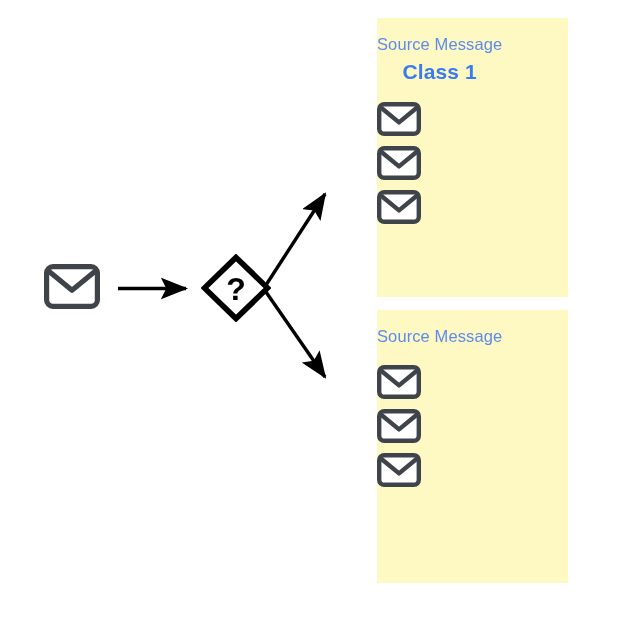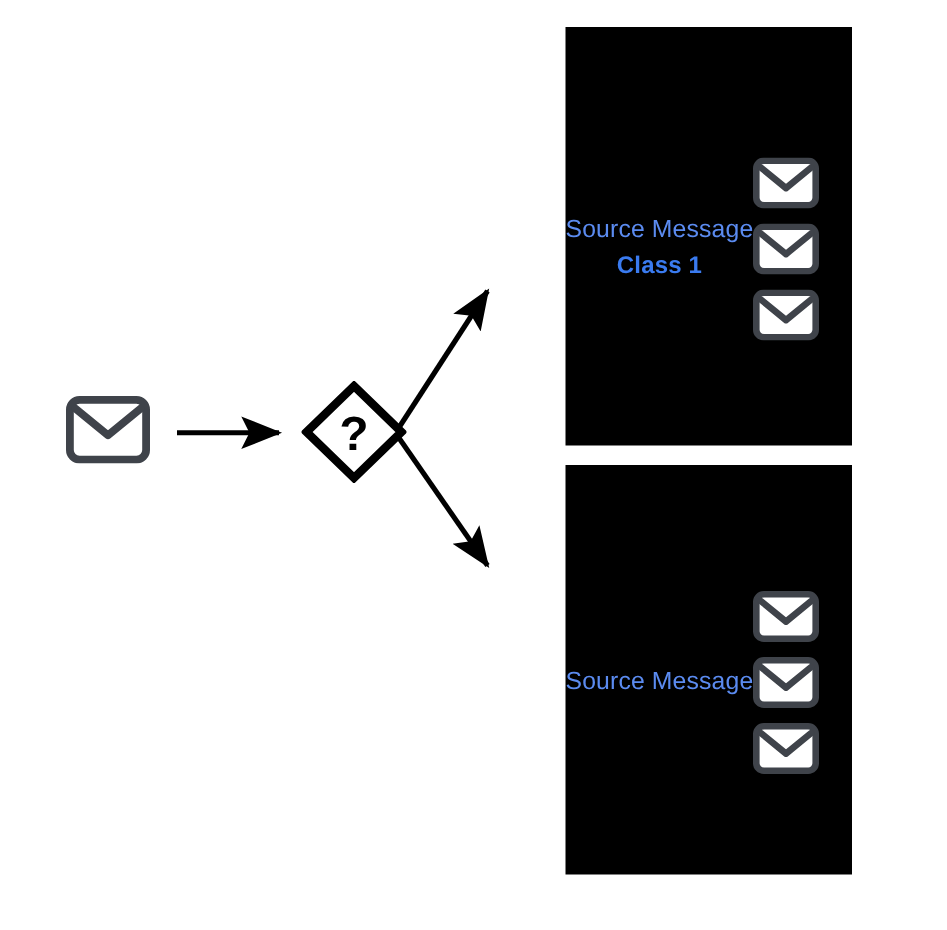--- a/index.html
+++ b/index.html
@@ -24,25 +24,25 @@
     left: 0;
     top: 0;
     width: 631px;
     height: 620px;
     pointer-events: none;
   }
 
   
   .class-panel {
     position: absolute;
-    background: #000000;
+    background: #fef9c3;
     box-sizing: border-box;
     display: flex;
-    flex-direction: row;
-    align-items: center;
+    flex-direction: column;
+    align-items: flex-start;
   }
   #panel-class-1 {
     left: 377px;
     top: 18px;
     width: 191px;
     height: 279px;
   }
   #panel-class-n {
     left: 377px;
     top: 310px;
@@ -57,21 +57,21 @@
   }
   .panel-title {
     display: block;
     font-size: 16.5px;
     font-weight: 400;
     color: #5b8bf0;
     letter-spacing: 0.1px;
   }
   .panel-subtitle {
     display: block;
-    font-size: 16px;
+    font-size: 21px;
     font-weight: 700;
     color: #3a7bf0;
     letter-spacing: 0.1px;
     margin-top: 2px;
   }
   .envelope-stack {
     margin-top: 17px;
     display: flex;
     flex-direction: column;
     align-items: center;

